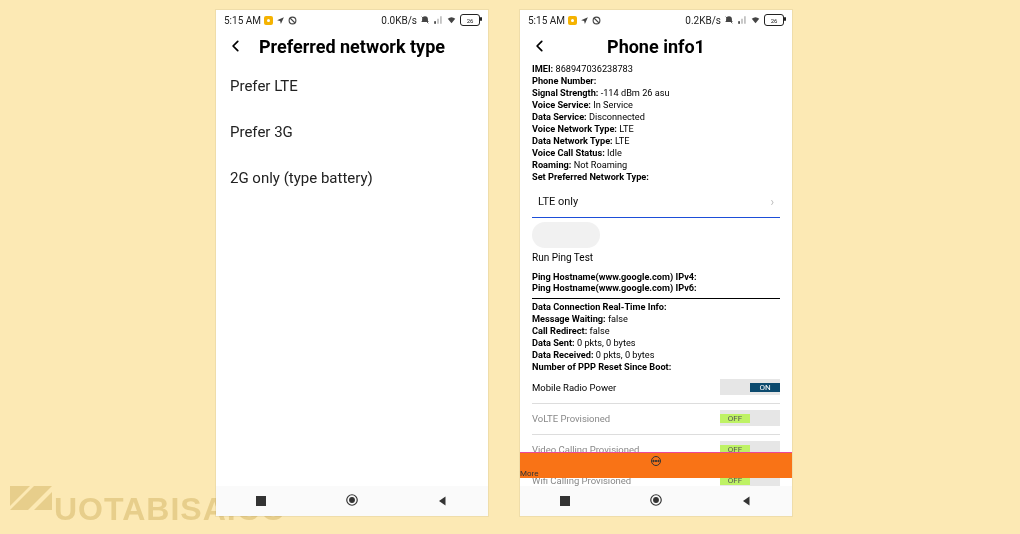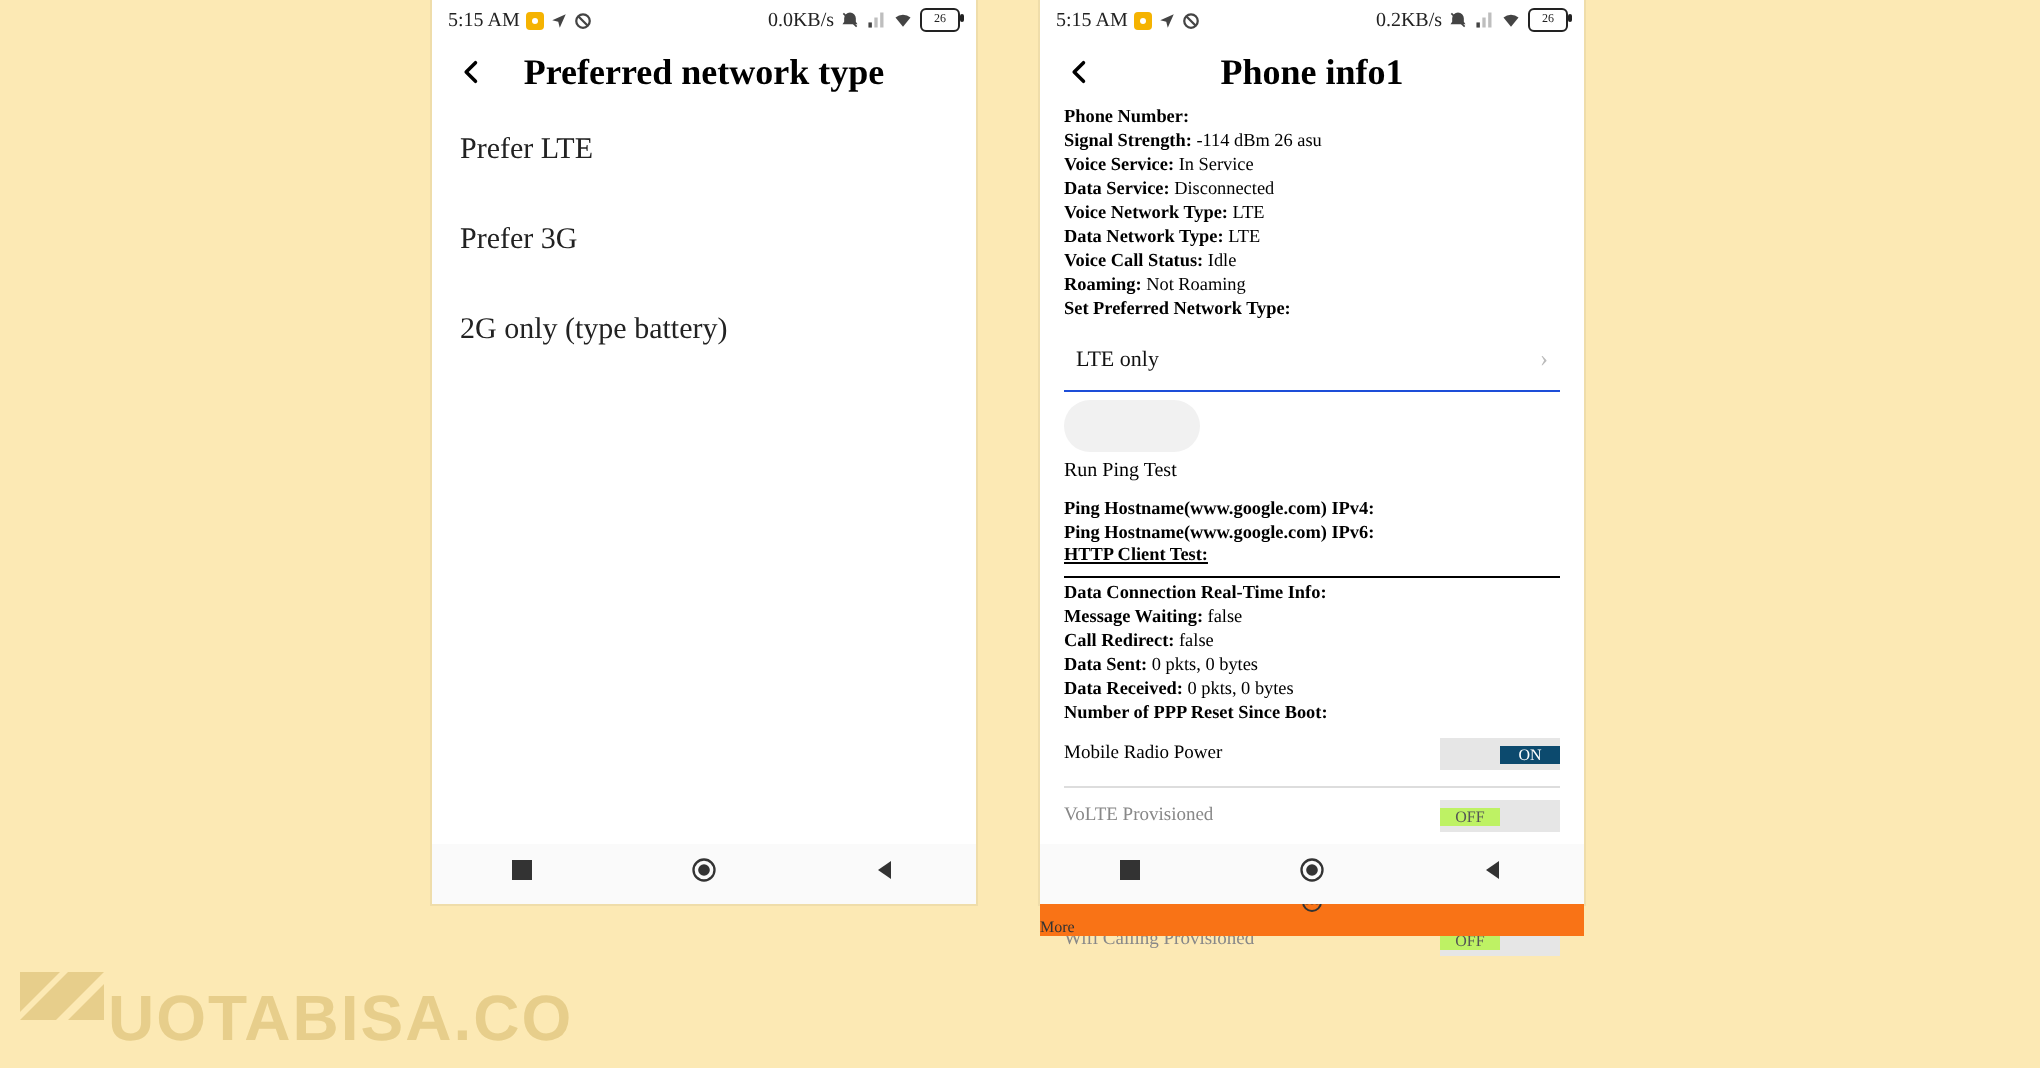--- a/index.html
+++ b/index.html
@@ -1,17 +1,17 @@
 <!DOCTYPE html>
 <html><head>
 <meta charset="utf-8">
 <style>
   html,body{margin:0;padding:0;width:1020px;height:534px;background:#fce9b4;font-family:Roboto,Helvetica,Arial,sans-serif;overflow:hidden;}
   .stage{position:relative;width:1020px;height:534px;}
-  .phone{position:absolute;top:0;width:272px;height:452px;background:#fff;box-shadow:0 0 0 1px rgba(0,0,0,.05);font-family:Liberation Serif, serif;}
+  .phone{position:absolute;top:10px;width:272px;height:506px;background:#fff;box-shadow:0 0 0 1px rgba(0,0,0,.05);}
   .phone.left{left:216px;}
   .phone.right{left:520px;}
   
   .status-bar{height:18px;padding:1px 8px 0 8px;font-size:10px;display:flex;align-items:center;justify-content:space-between;color:#222;}
   .sb-left,.sb-right{display:flex;align-items:center;gap:3px;}
   .sb-right svg,.sb-left svg{display:block;}
   .dot-ind{width:9px;height:9px;border-radius:2px;background:#f5b301;display:flex;align-items:center;justify-content:center;}
   .dot-ind span{display:block;width:3px;height:3px;border-radius:50%;background:#fff;}
   .bat{width:18px;height:10px;border:1px solid #222;border-radius:3px;position:relative;display:flex;align-items:center;justify-content:center;font-size:6px;}
   .bat::after{content:"";position:absolute;right:-3px;top:2px;width:2px;height:4px;background:#222;border-radius:1px;}
@@ -160,20 +160,21 @@
   <div class="title-bar">
     <span class="back-arrow">
       <svg width="14" height="14" viewBox="0 0 24 24" fill="none" stroke="#000" stroke-width="3" stroke-linecap="round" stroke-linejoin="round">
             <polyline points="15 4 7 12 15 20"></polyline>
           </svg>
     </span>
     <span class="title">Phone info1</span>
   </div>
 
   <div class="info">
+    <div class="ln"><b>IMEI:</b> <span>868947036238783</span></div>
     <div class="ln"><b>Phone Number:</b></div>
     <div class="ln"><b>Signal Strength:</b> <span>-114 dBm   26 asu</span></div>
     <div class="ln"><b>Voice Service:</b> <span>In Service</span></div>
     <div class="ln"><b>Data Service:</b> <span>Disconnected</span></div>
     <div class="ln"><b>Voice Network Type:</b> <span>LTE</span></div>
     <div class="ln"><b>Data Network Type:</b> <span>LTE</span></div>
     <div class="ln"><b>Voice Call Status:</b> <span>Idle</span></div>
     <div class="ln"><b>Roaming:</b> <span>Not Roaming</span></div>
     <div class="ln"><b>Set Preferred Network Type:</b></div>
   </div>
@@ -182,21 +183,20 @@
     <span>LTE only</span>
     <span class="chev">›</span>
   </div>
 
   <div class="pingbtn"></div>
   <div class="runping-lbl">Run Ping Test</div>
 
   <div class="info" style="margin-top:8px">
     <div class="ln"><b>Ping Hostname(www.google.com) IPv4:</b></div>
     <div class="ln"><b>Ping Hostname(www.google.com) IPv6:</b></div>
-    <div class="ln"><b style="text-decoration:underline">HTTP Client Test:</b></div>
   </div>
   <div class="divider"></div>
   <div class="info">
     <div class="ln"><b>Data Connection Real-Time Info:</b></div>
     <div class="ln"><b>Message Waiting:</b> <span>false</span></div>
     <div class="ln"><b>Call Redirect:</b> <span>false</span></div>
     <div class="ln"><b>Data Sent:</b> <span>0 pkts, 0 bytes</span></div>
     <div class="ln"><b>Data Received:</b> <span>0 pkts, 0 bytes</span></div>
     <div class="ln"><b>Number of PPP Reset Since Boot:</b></div>
   </div>

